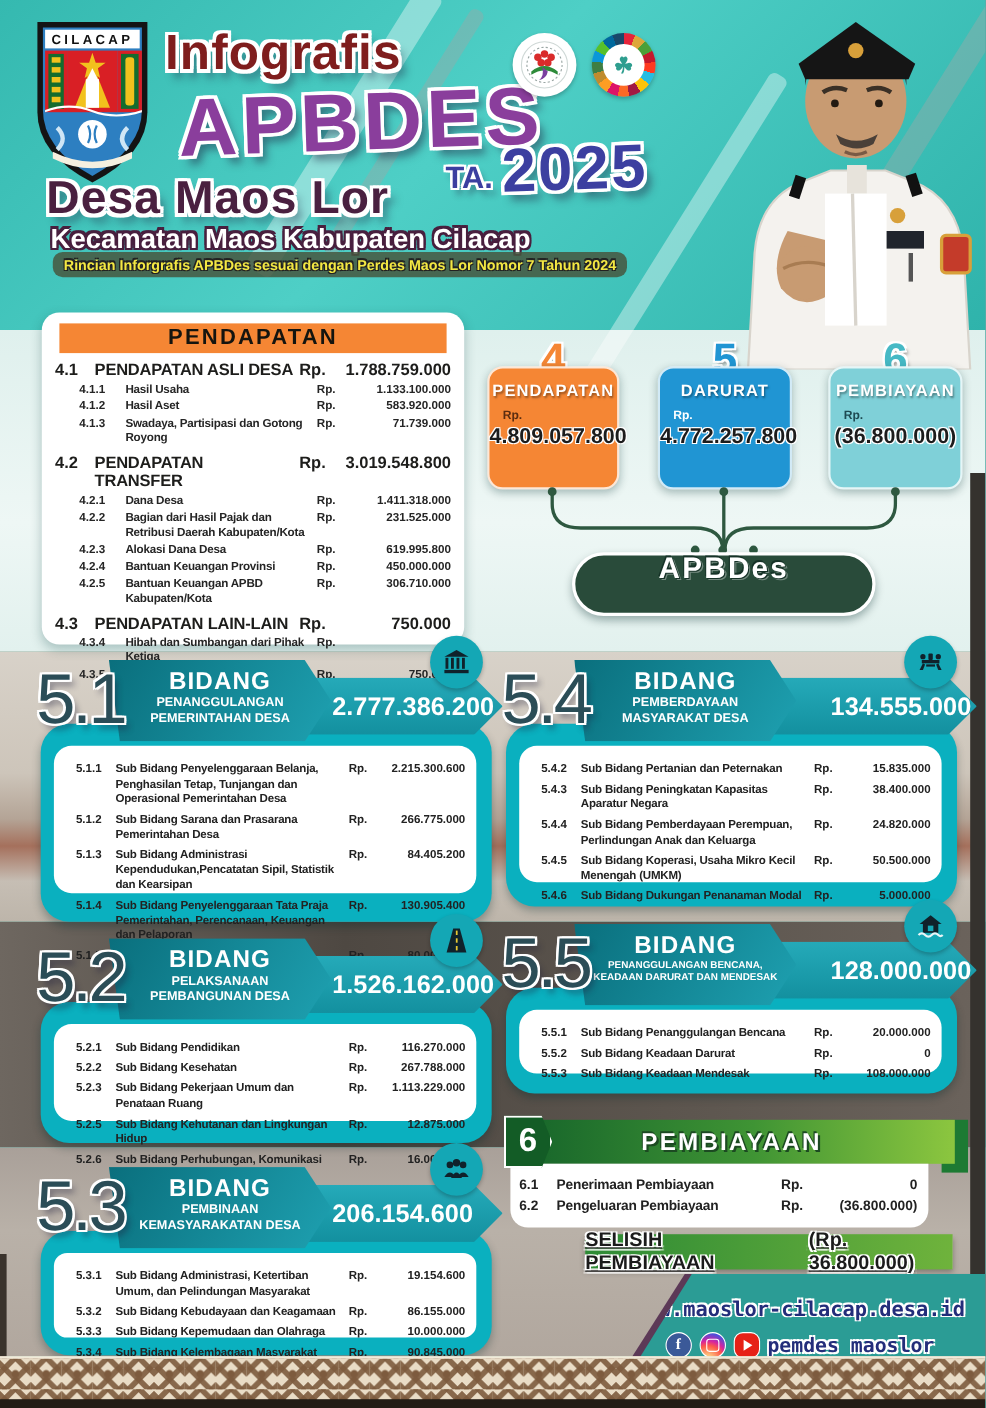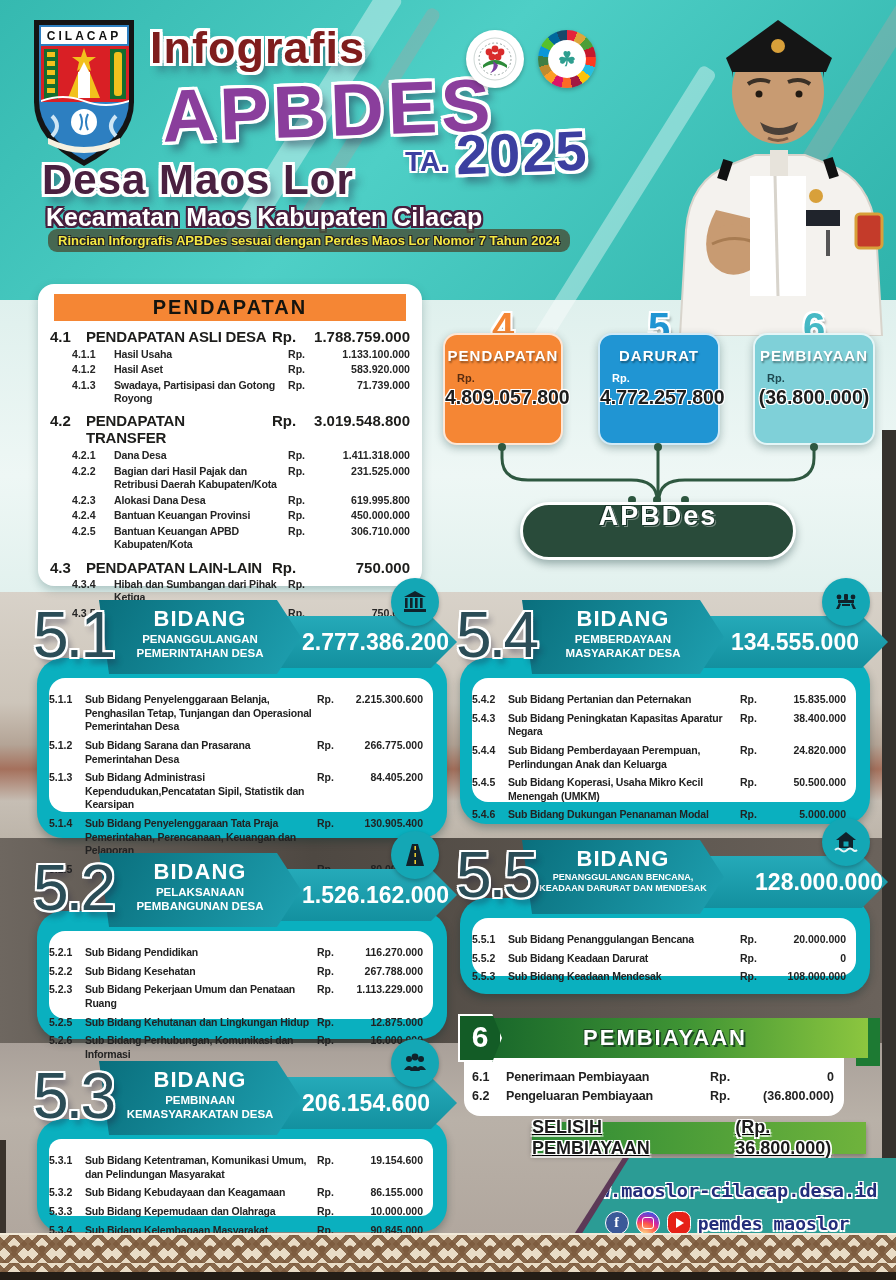--- a/index.html
+++ b/index.html
@@ -62,21 +62,21 @@
   .nstroke{text-shadow:-2px -2px 0 #fff,2px -2px 0 #fff,-2px 2px 0 #fff,2px 2px 0 #fff,3px 4px 3px rgba(0,0,0,.35);}
 
   #connector-svg{position:absolute;left:440px;top:442px;}
   #total-pill{position:absolute;left:520px;top:502px;width:276px;height:58px;background:#294b3a;border:3px solid #fff;border-radius:32px;box-shadow:0 4px 8px rgba(0,40,40,.35);text-align:center;color:#fff;box-sizing:border-box;}
   #total-line1{font-size:21px;font-weight:bold;letter-spacing:1px;margin-top:4px;}
   #total-line2{font-size:27px;font-weight:bold;letter-spacing:2px;margin-top:-4px;text-shadow:-1px -1px 0 #163227,1px 1px 0 #163227,2px 2px 0 rgba(255,255,255,.35);}
 
   
   .bidang{position:absolute;}
   .backer{position:absolute;left:2px;right:10px;top:66px;bottom:0;background:#0ab0bf;border-radius:26px;box-shadow:0 4px 8px rgba(0,40,40,.3);}
-  .bcard{position:absolute;left:14px;right:24px;top:86px;background:#fff;border-radius:16px;padding:10px 10px 8px 0;box-sizing:border-box;}
+  .bcard{position:absolute;left:14px;right:24px;top:86px;background:#fff;border-radius:16px;padding:10px 10px 8px 20px;box-sizing:border-box;}
   .bignum{position:absolute;left:-2px;top:6px;font-size:64px;font-weight:normal;color:#2b4d57;z-index:3;letter-spacing:-3px;}
   .banner-amt{position:absolute;left:96px;top:24px;right:0;height:52px;background:linear-gradient(180deg,#25aab9,#13909f);clip-path:polygon(0 0,calc(100% - 26px) 0,100% 50%,calc(100% - 26px) 100%,0 100%);display:flex;align-items:center;color:#fff;font-weight:bold;font-size:23px;z-index:1;}
   .banner-amt .rp{margin-left:120px;} .banner-amt .val{margin-left:14px;}
   .banner-label{position:absolute;left:64px;top:8px;width:202px;height:74px;background:linear-gradient(120deg,#0a6f7d,#1ea0b0);clip-path:polygon(0 0,calc(100% - 24px) 0,100% 50%,calc(100% - 24px) 100%,10px 100%);color:#fff;text-align:center;z-index:2;padding-top:6px;box-sizing:border-box;}
   .banner-label .t1{font-size:22px;font-weight:bold;letter-spacing:1px;}
   .banner-label .t2{font-size:11.5px;font-weight:bold;line-height:1.25;}
   .banner-label.small .t2{font-size:9px;}
   .icon-circle{position:absolute;right:18px;top:-14px;width:48px;height:48px;border-radius:50%;background:#14a7b5;z-index:4;display:flex;align-items:center;justify-content:center;box-shadow:0 2px 4px rgba(0,0,0,.25);}
   .brow{display:grid;grid-template-columns:32px 1fr 22px 80px;column-gap:4px;align-items:baseline;font-size:10.5px;font-weight:bold;color:#222;line-height:1.3;margin-top:5px;}
   .brow .ra{text-align:right;} .brow .rl{letter-spacing:-.2px;}
@@ -478,21 +478,21 @@
             <circle cx="19" cy="9" r="3"></circle>
             <path d="M2 20 q5 -8 10 0 Z"></path>
             <path d="M8 21 q5 -10 10 0 Z"></path>
             <path d="M14 20 q5 -8 10 0 Z"></path>
           </g>
         </svg>
     </div>
     <div class="bcard">
         <div class="brow">
           <span class="rn">5.3.1</span>
-          <span class="rl">Sub Bidang Ketentraman, Komunikasi Umum, dan Pelindungan Masyarakat</span>
+          <span class="rl">Sub Bidang Administrasi, Ketertiban Umum, dan Pelindungan Masyarakat</span>
           <span class="rr">Rp.</span>
           <span class="ra">19.154.600</span>
         </div>
         <div class="brow">
           <span class="rn">5.3.2</span>
           <span class="rl">Sub Bidang Kebudayaan dan Keagamaan</span>
           <span class="rr">Rp.</span>
           <span class="ra">86.155.000</span>
         </div>
         <div class="brow">
@@ -507,21 +507,21 @@
           <span class="rr">Rp.</span>
           <span class="ra">90.845.000</span>
         </div>
       </div>
   </div>
 
   <div class="bidang" id="sec-5-4">
     <div class="backer"></div>
     <div class="banner-amt">
         <span class="rp">Rp.</span>
-        <span class="val" style="margin-left:20px">134.555.000</span>
+        <span class="val" style="margin-left:44px">134.555.000</span>
       </div>
     <div class="banner-label">
       <div class="t1">BIDANG</div>
       <div class="t2"><span>PEMBERDAYAAN</span><br><span>MASYARAKAT DESA</span></div>
     </div>
     <div class="bignum stroke-w">5.4</div>
     <div class="icon-circle">
       <svg width="26" height="26" viewBox="0 0 26 26">
           <g fill="#10222b">
             <rect x="5" y="11" width="16" height="3"></rect>

